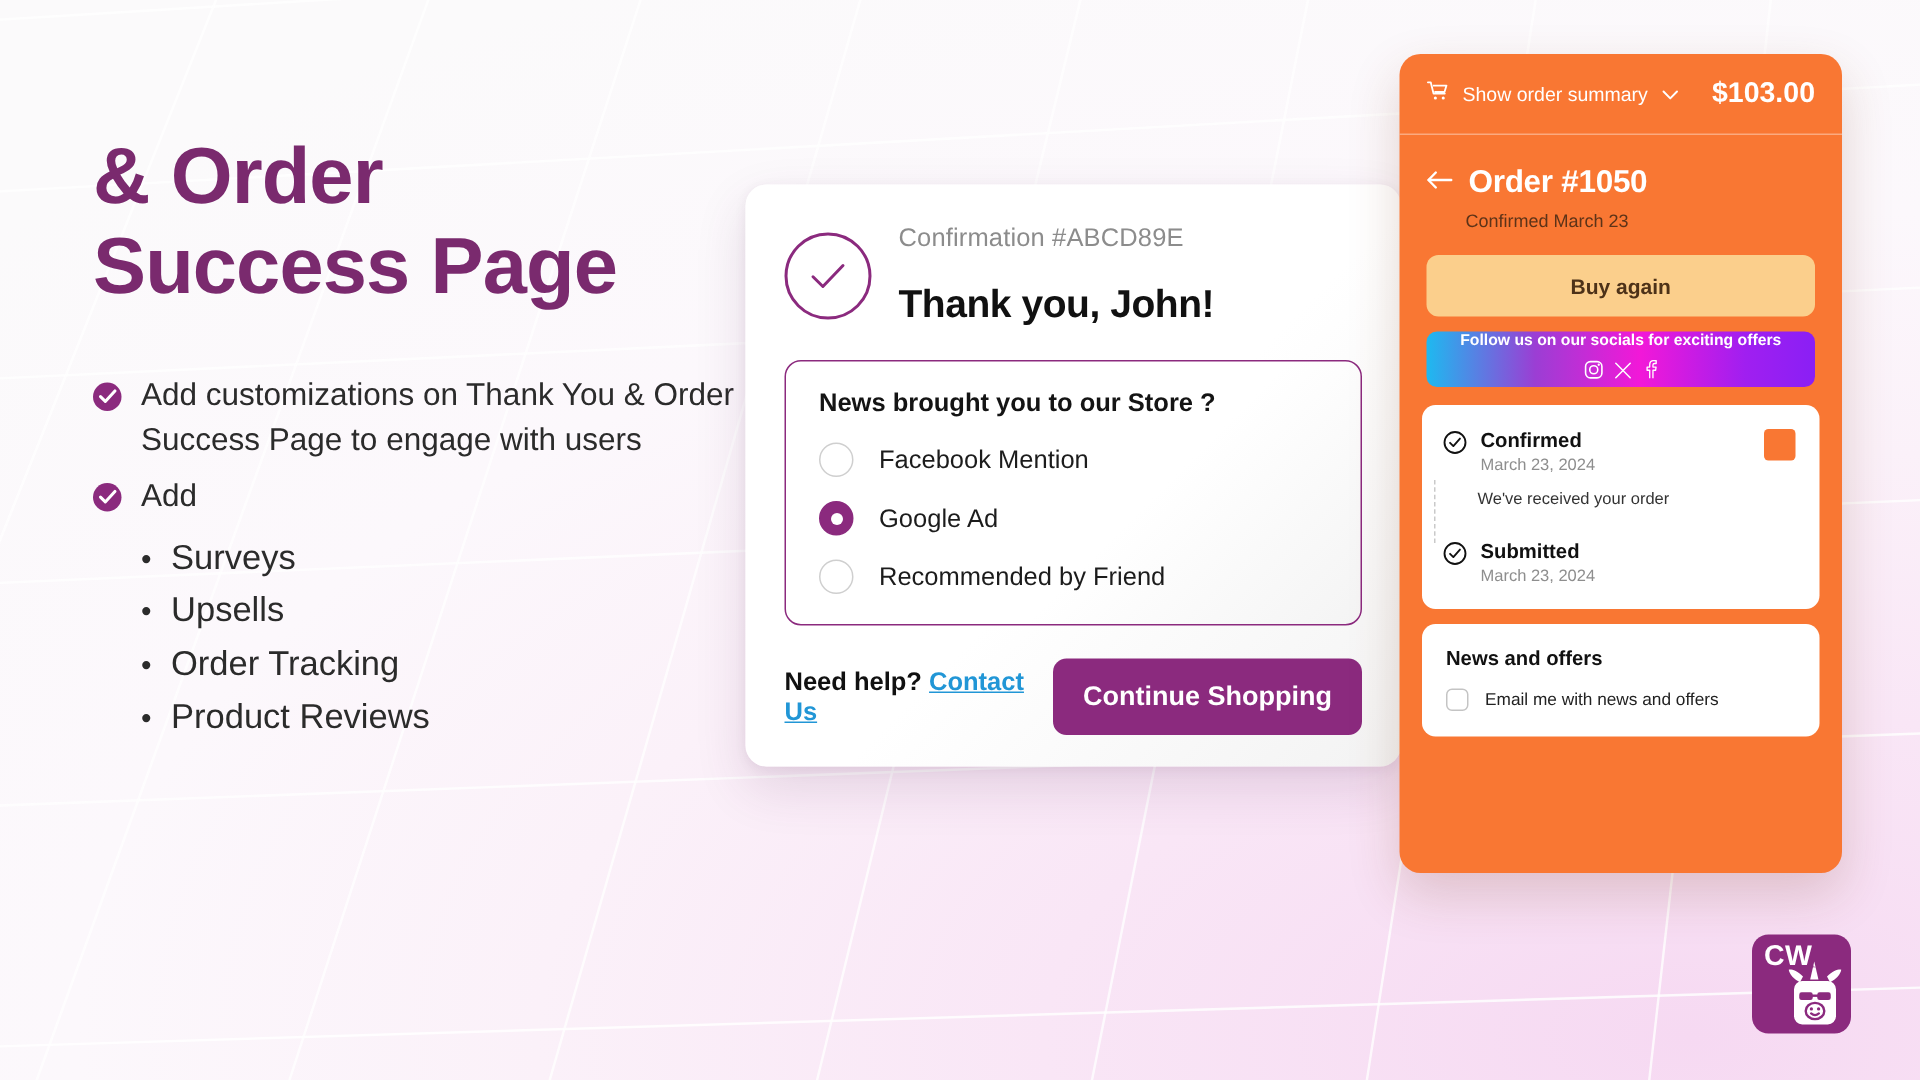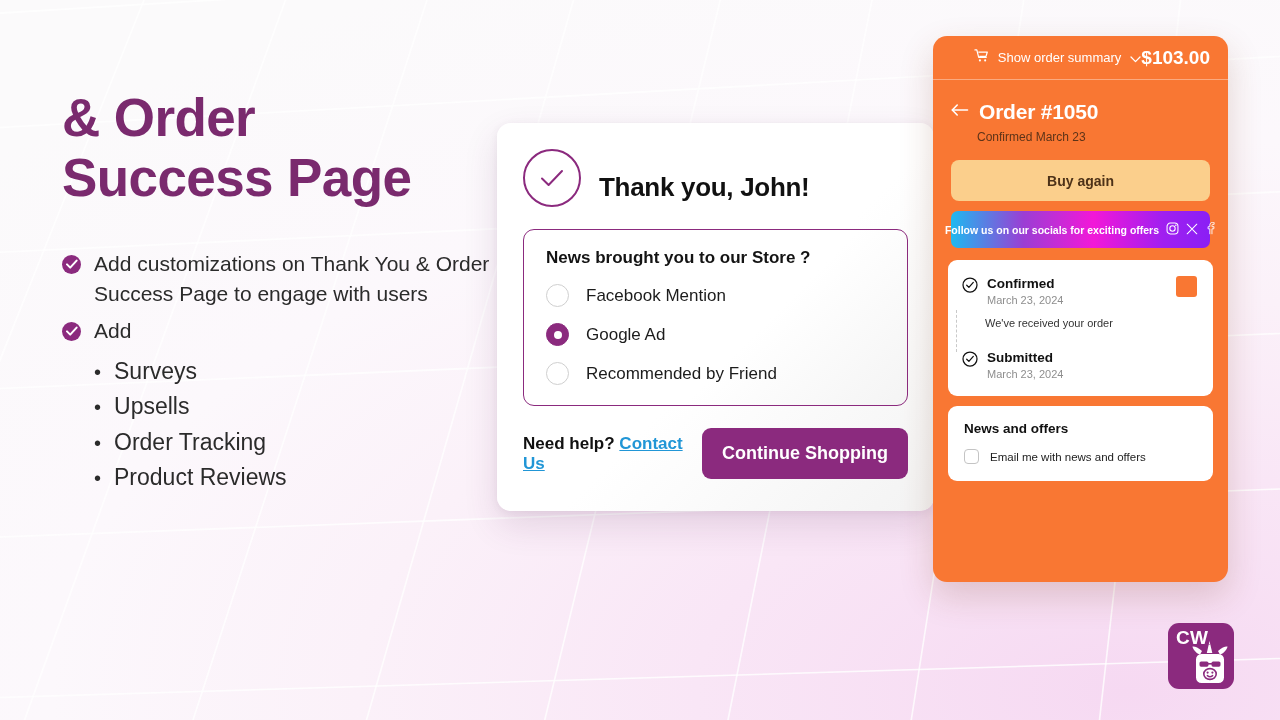--- a/index.html
+++ b/index.html
@@ -126,22 +126,22 @@
   .order-panel {
     position: absolute;
     left: 933px; top: 36px;
     width: 295px; height: 546px;
     background: #f97733;
     border-radius: 14px;
     box-shadow: 0 14px 34px rgba(120,60,30,0.20);
     overflow: hidden;
   }
   .summary-bar {
-    height: 44px;
-    display: flex; align-items: center; justify-content: flex-end;
+    height: 54px;
+    display: flex; align-items: center; justify-content: space-between;
     padding: 0 18px;
     border-bottom: 1px solid rgba(255,255,255,0.38);
   }
   .summary-left { display: flex; align-items: center; gap: 9px; }
   .summary-text { color: #ffffff; font-size: 13px; }
   .summary-total { color: #ffffff; font-size: 19px; font-weight: 700; }
 
   .order-head { padding: 20px 18px 0 18px; }
   .order-title-row { display: flex; align-items: center; gap: 10px; }
   .order-title { color: #fff; font-size: 21px; font-weight: 700; letter-spacing: -.2px; }
@@ -155,20 +155,21 @@
     color: #4d3218; font-size: 14px; font-weight: 700;
     cursor: pointer;
   }
   .social-banner {
     margin: 10px 18px 0 18px;
     height: 37px;
     border-radius: 7px;
     background: linear-gradient(90deg,#1eb9f0 0%,#9b3ed4 28%, #f218d8 55%, #a01ff0 82%, #8a1ff5 100%);
     display: flex; align-items: center; justify-content: center; gap: 7px;
     padding: 0 10px;
+    flex-direction: column;
   }
   .social-text { color: #fff; font-size: 10.5px; font-weight: 700; white-space: nowrap; }
   .social-icons { display: flex; align-items: center; gap: 7px; }
 
   .timeline-card {
     margin: 12px 15px 0 15px;
     background: #fff;
     border-radius: 9px;
     padding: 16px 16px 16px 14px;
     position: relative;
@@ -288,20 +289,21 @@
   </div>
 
   <div class="confirm-card">
     <div class="confirm-head">
       <span class="check-ring">
         <svg width="26" height="20" viewBox="0 0 26 20">
             <path d="M3 10.5 L9.6 17 L23 3" stroke="#8b2a7e" stroke-width="2" fill="none" stroke-linecap="round" stroke-linejoin="round"></path>
           </svg>
       </span>
       <span>
+        <div class="conf-label">Confirmation #ABCD89E</div>
         <div class="thanks">Thank you, John!</div>
       </span>
     </div>
 
     <div class="survey-box">
       <div class="survey-q">News brought you to our Store ?</div>
 
       <div class="radio-row">
         <span class="radio"></span>
         <span class="radio-label">Facebook Mention</span>

